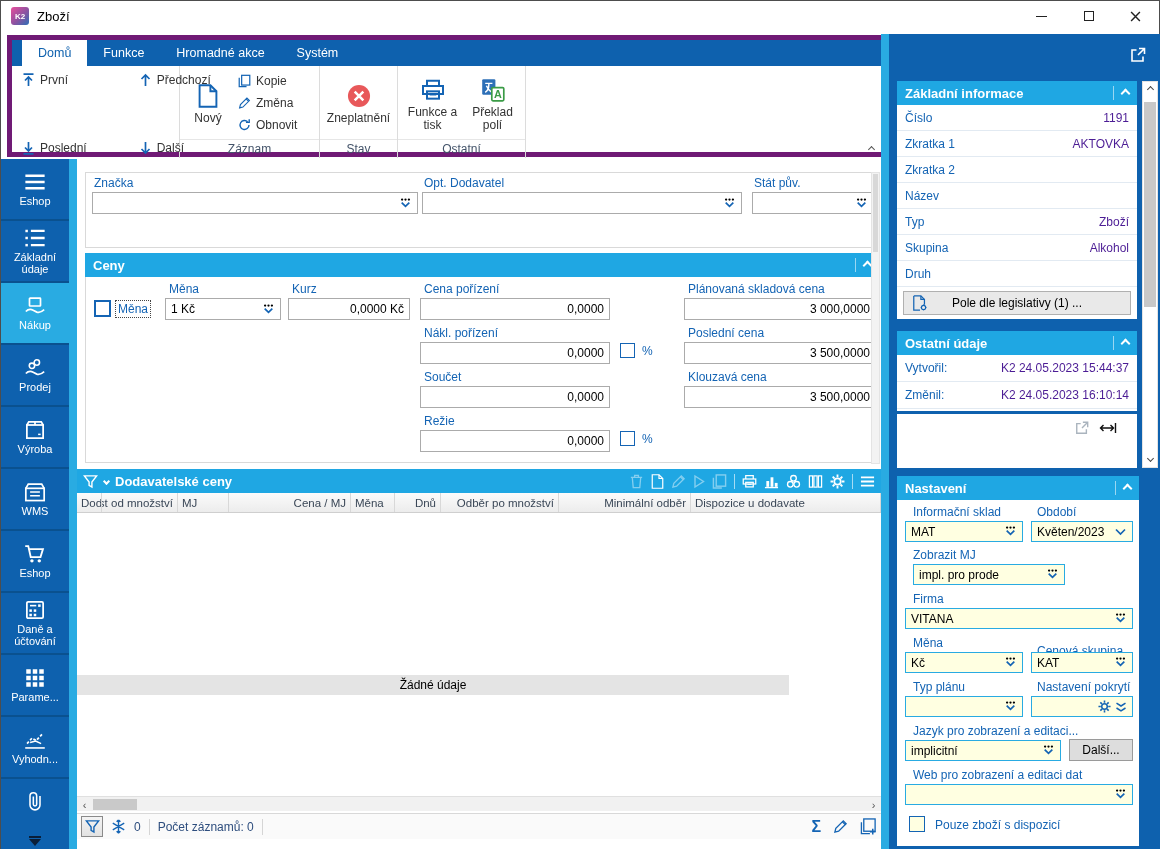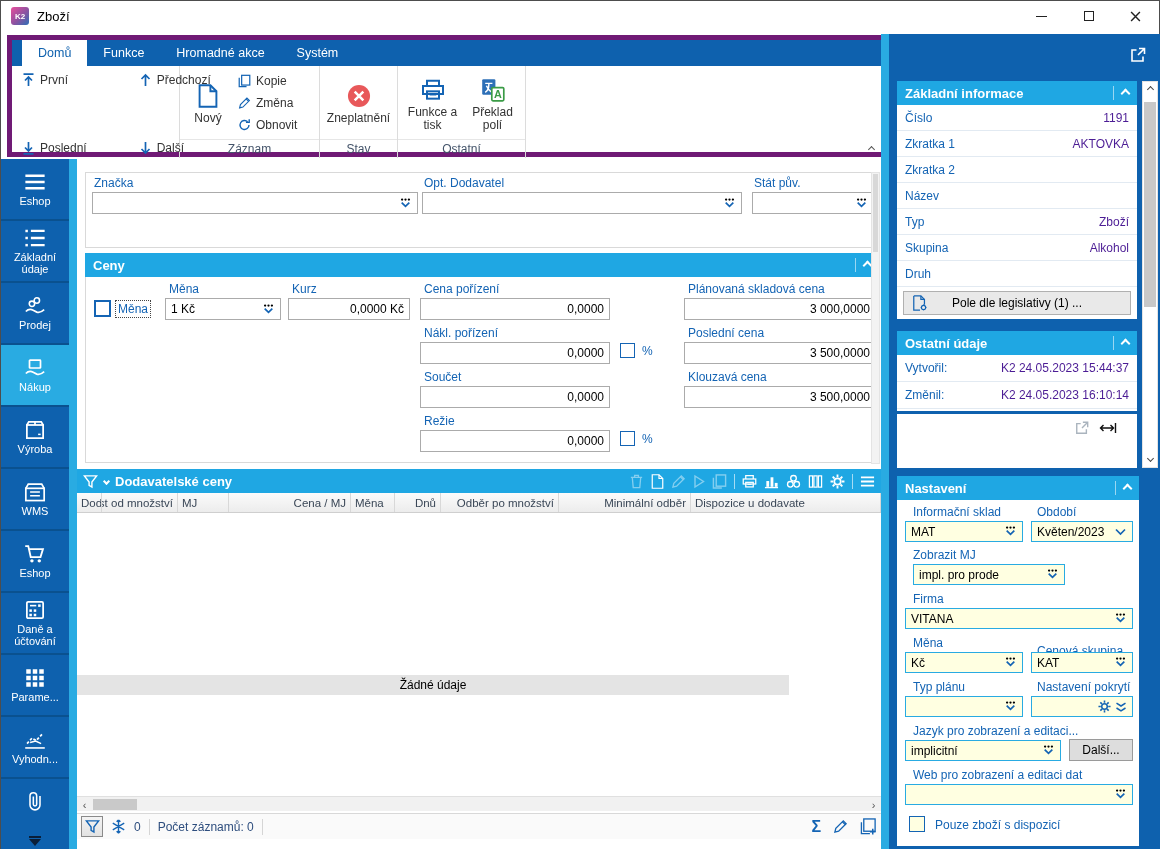--- a/index.html
+++ b/index.html
@@ -439,31 +439,31 @@
           <use href="#i-burger"></use>
         </svg>
         <span class="slabel">Eshop</span>
       </div>
     <div class="sitem">
         <svg class="ic w">
           <use href="#i-list"></use>
         </svg>
         <span class="slabel">Základní údaje</span>
       </div>
+    <div class="sitem active">
+        <svg class="ic w">
+          <use href="#i-handbox"></use>
+        </svg>
+        <span class="slabel">Nákup</span>
+      </div>
     <div class="sitem">
         <svg class="ic w">
           <use href="#i-handcoin"></use>
         </svg>
         <span class="slabel">Prodej</span>
-      </div>
-    <div class="sitem active">
-        <svg class="ic w">
-          <use href="#i-handbox"></use>
-        </svg>
-        <span class="slabel">Nákup</span>
       </div>
     <div class="sitem">
         <svg class="ic w">
           <use href="#i-box"></use>
         </svg>
         <span class="slabel">Výroba</span>
       </div>
     <div class="sitem">
         <svg class="ic w">
           <use href="#i-house"></use>

